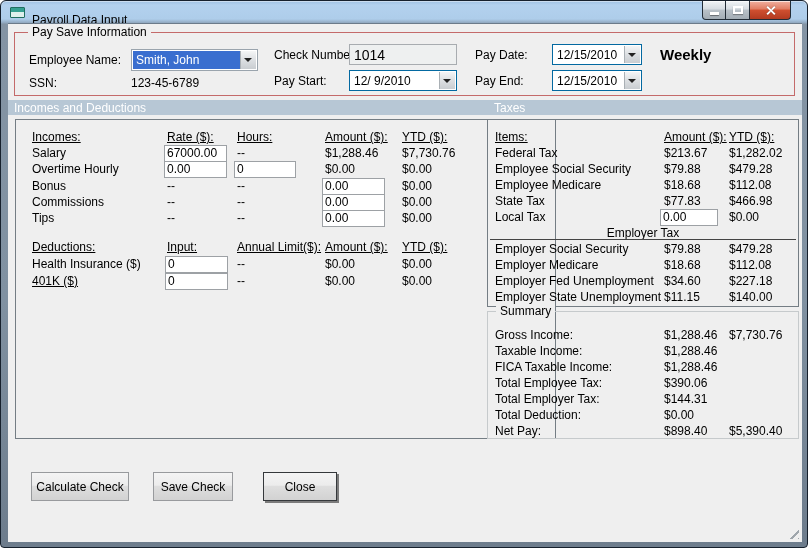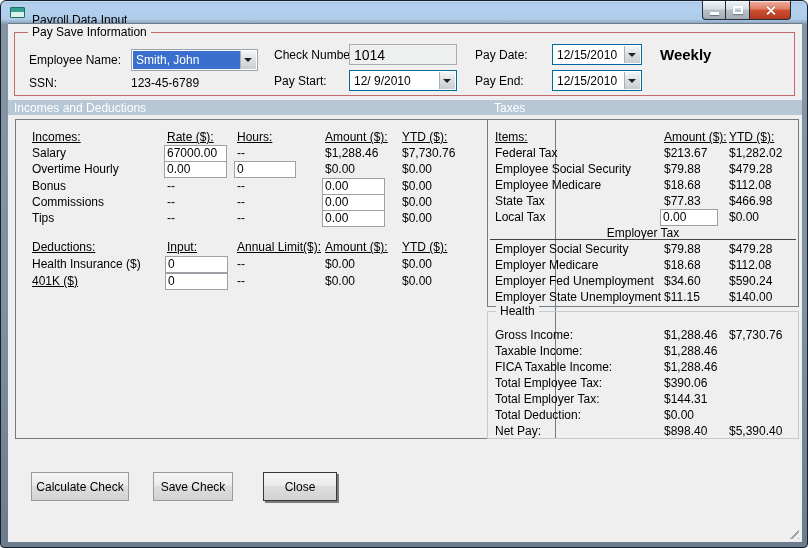--- a/index.html
+++ b/index.html
@@ -230,31 +230,31 @@
         <span class="r3">$479.28</span>
       </div>
       <div class="rrow" style="top:138px;">
         <span class="r1">Employer Medicare</span>
         <span class="r2">$18.68</span>
         <span class="r3">$112.08</span>
       </div>
       <div class="rrow" style="top:154px;">
         <span class="r1">Employer Fed Unemployment</span>
         <span class="r2">$34.60</span>
-        <span class="r3">$590.24</span>
+        <span class="r3">$227.18</span>
       </div>
       <div class="rrow" style="top:170px;">
         <span class="r1">Employer State Unemployment</span>
         <span class="r2">$11.15</span>
         <span class="r3">$140.00</span>
       </div>
     </div>
 
     <div class="summary-box">
-      <span class="grouptitle" style="left:8px;">Health</span>
+      <span class="grouptitle" style="left:8px;">Summary</span>
       <div class="rrow" style="top:16px;">
         <span class="r1">Gross Income:</span>
         <span class="r2">$1,288.46</span>
         <span class="r3">$7,730.76</span>
       </div>
       <div class="rrow" style="top:32px;">
         <span class="r1">Taxable Income:</span>
         <span class="r2">$1,288.46</span>
         <span class="r3"></span>
       </div>

